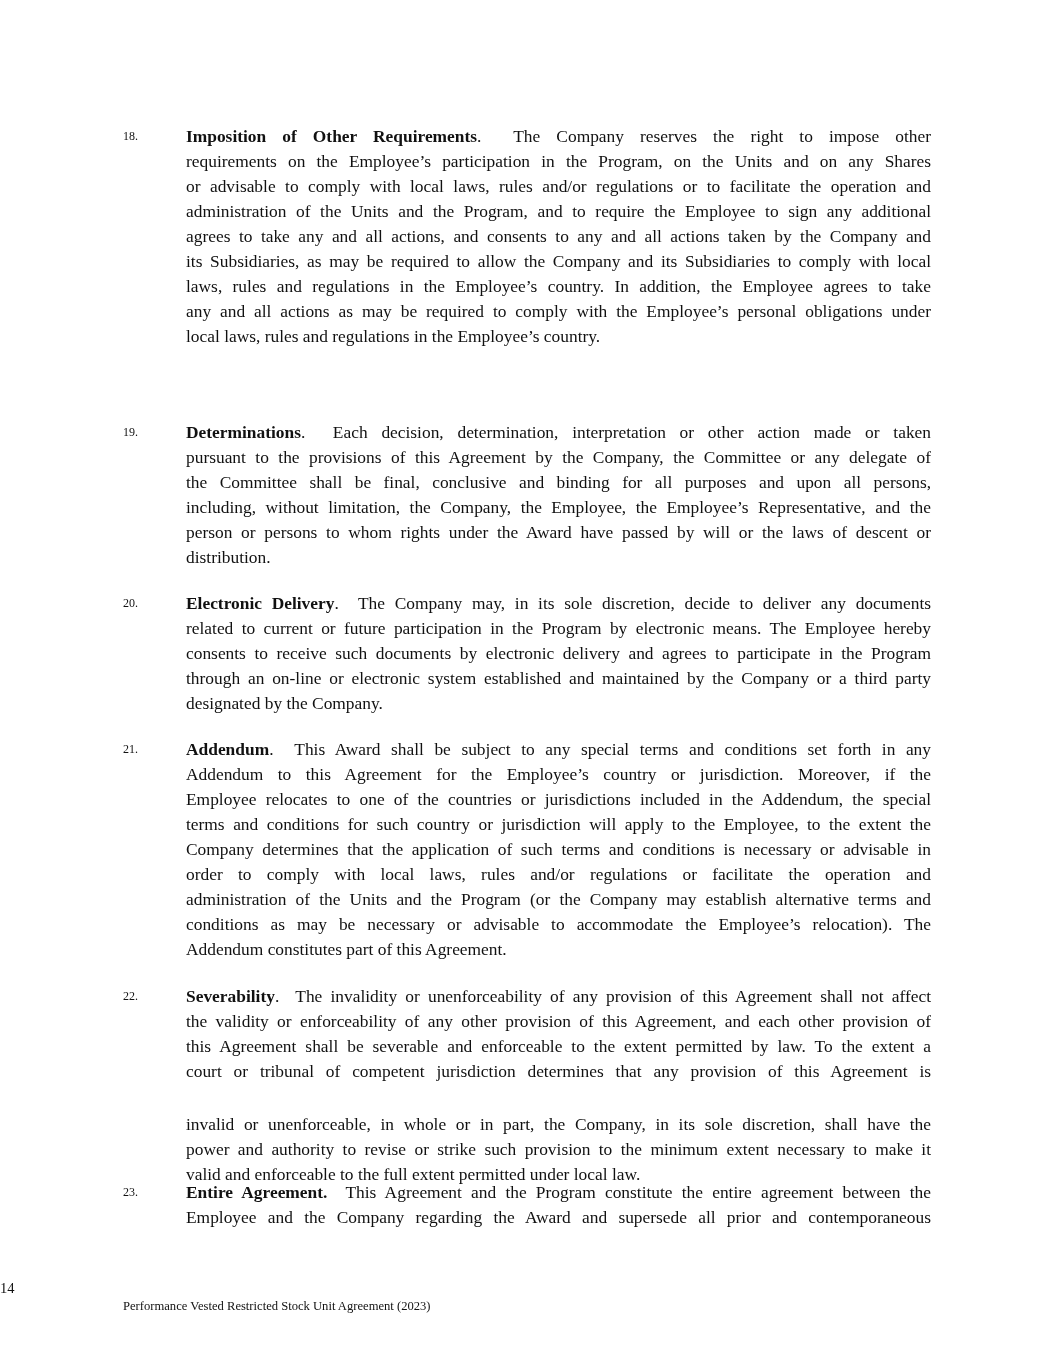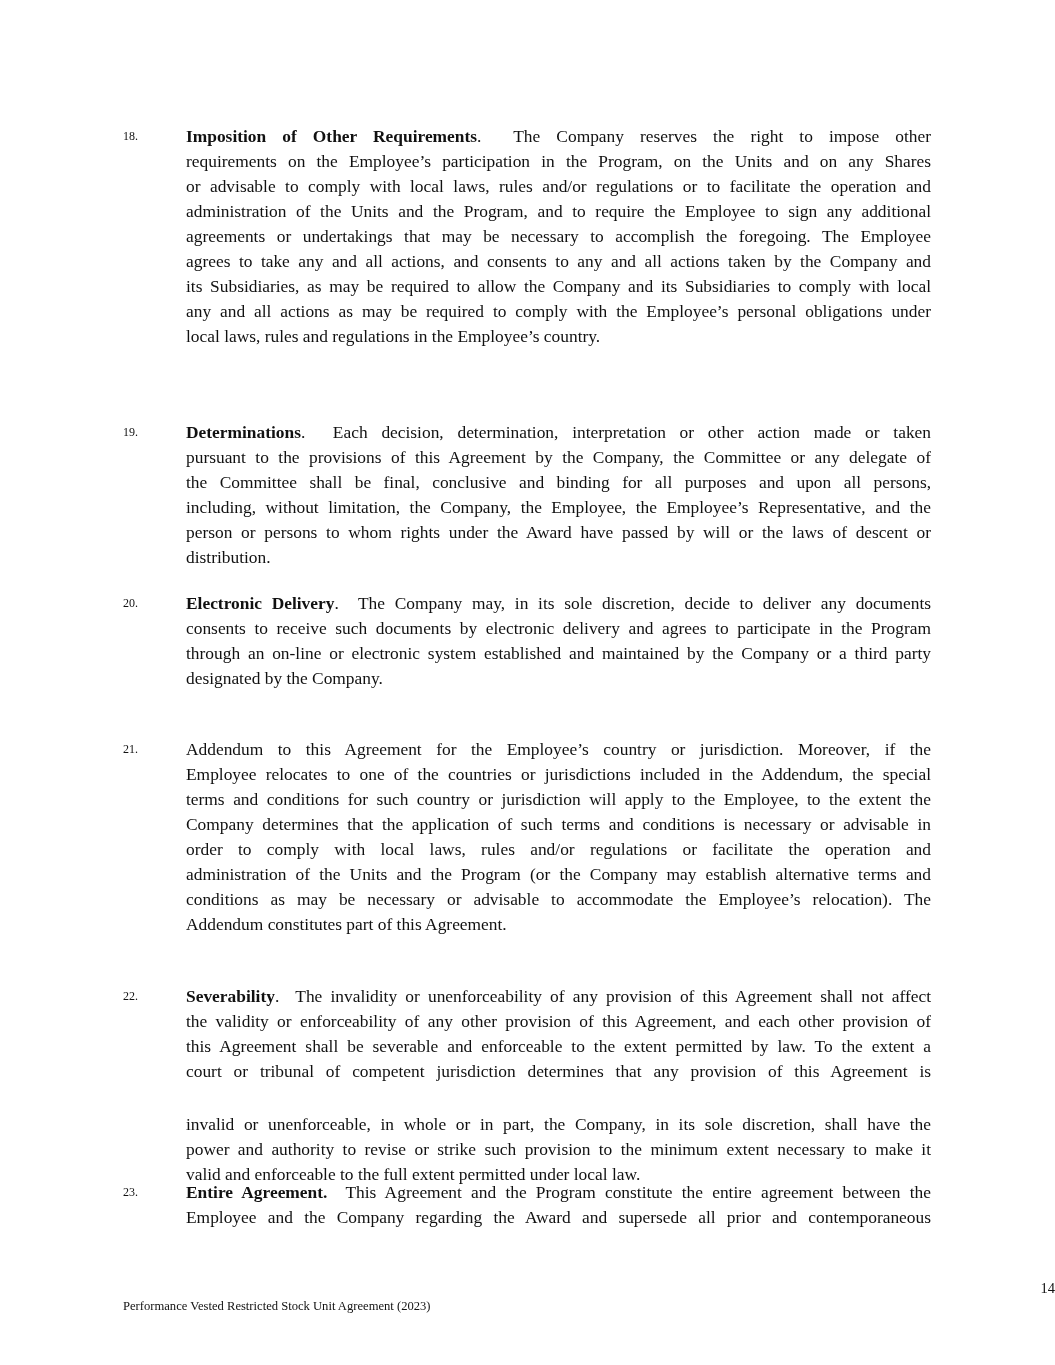--- a/index.html
+++ b/index.html
@@ -54,21 +54,21 @@
     text-align-last: left;
   }
   .heading {
     font-weight: bold;
   }
   .page-number {
     position: absolute;
     top: 1279px;
     left: 0;
     width: 1055px;
-    text-align: right;
+    text-align: left;
     font-size: 14.5px;
     line-height: 18px;
   }
   .footer-title {
     position: absolute;
     top: 1298px;
     left: 123px;
     font-size: 12.6px;
     line-height: 16px;
   }
@@ -78,23 +78,23 @@
 
 <div class="page">
 
   <div class="section" style="top:124px;">
     <span class="sec-num">18.</span>
     <div class="sec-body">
       <span class="line" style="white-space: normal; overflow: hidden;"><b class="heading">Imposition of Other Requirements</b><span>.</span><span style="white-space:pre">  The Company reserves the right to impose other</span></span>
       <span class="line" style="white-space: normal; overflow: hidden;">requirements on the Employee’s participation in the Program, on the Units and on any Shares</span>
       <span class="line" style="white-space: normal; overflow: hidden;">or advisable to comply with local laws, rules and/or regulations or to facilitate the operation and</span>
       <span class="line" style="white-space: normal; overflow: hidden;">administration of the Units and the Program, and to require the Employee to sign any additional</span>
-      <span class="line" style="white-space: normal; overflow: hidden;">agreements or undertakings that may be necessary to accomplish the foregoing.  The Employee</span>
       <span class="line" style="white-space: normal; overflow: hidden;">agrees to take any and all actions, and consents to any and all actions taken by the Company and</span>
       <span class="line" style="white-space: normal; overflow: hidden;">its Subsidiaries, as may be required to allow the Company and its Subsidiaries to comply with local</span>
+      <span class="line" style="white-space: normal; overflow: hidden;">laws, rules and regulations in the Employee’s country.  In addition, the Employee agrees to take</span>
       <span class="line" style="white-space: normal; overflow: hidden;">any and all actions as may be required to comply with the Employee’s personal obligations under</span>
       <span class="line last" style="white-space: normal; overflow: hidden;">local laws, rules and regulations in the Employee’s country.</span>
     </div>
   </div>
 
   <div class="section" style="top:420px;">
     <span class="sec-num">19.</span>
     <div class="sec-body">
       <span class="line" style="white-space: normal; overflow: hidden;"><b class="heading">Determinations</b><span>.</span><span style="white-space:pre">  Each decision, determination, interpretation or other action made or taken</span></span>
       <span class="line" style="white-space: normal; overflow: hidden;">pursuant to the provisions of this Agreement by the Company, the Committee or any delegate of</span>
@@ -102,29 +102,31 @@
       <span class="line" style="white-space: normal; overflow: hidden;">including, without limitation, the Company, the Employee, the Employee’s Representative, and the</span>
       <span class="line" style="white-space: normal; overflow: hidden;">person or persons to whom rights under the Award have passed by will or the laws of descent or</span>
       <span class="line last" style="white-space: normal; overflow: hidden;">distribution.</span>
     </div>
   </div>
 
   <div class="section" style="top:591px;">
     <span class="sec-num">20.</span>
     <div class="sec-body">
       <span class="line" style="white-space: normal; overflow: hidden;"><b class="heading">Electronic Delivery</b><span>.</span><span style="white-space:pre">  The Company may, in its sole discretion, decide to deliver any documents</span></span>
+      <span class="line" style="white-space: normal; overflow: hidden;">related to current or future participation in the Program by electronic means.  The Employee hereby</span>
       <span class="line" style="white-space: normal; overflow: hidden;">consents to receive such documents by electronic delivery and agrees to participate in the Program</span>
       <span class="line" style="white-space: normal; overflow: hidden;">through an on-line or electronic system established and maintained by the Company or a third party</span>
       <span class="line last" style="white-space: normal; overflow: hidden;">designated by the Company.</span>
     </div>
   </div>
 
   <div class="section" style="top:737px;">
     <span class="sec-num">21.</span>
     <div class="sec-body">
+      <span class="line" style="white-space: normal; overflow: hidden;"><b class="heading">Addendum</b><span>.</span><span style="white-space:pre">  This Award shall be subject to any special terms and conditions set forth in any</span></span>
       <span class="line" style="white-space: normal; overflow: hidden;">Addendum to this Agreement for the Employee’s country or jurisdiction.  Moreover, if the</span>
       <span class="line" style="white-space: normal; overflow: hidden;">Employee relocates to one of the countries or jurisdictions included in the Addendum, the special</span>
       <span class="line" style="white-space: normal; overflow: hidden;">terms and conditions for such country or jurisdiction will apply to the Employee, to the extent the</span>
       <span class="line" style="white-space: normal; overflow: hidden;">Company determines that the application of such terms and conditions is necessary or advisable in</span>
       <span class="line" style="white-space: normal; overflow: hidden;">order to comply with local laws, rules and/or regulations or facilitate the operation and</span>
       <span class="line" style="white-space: normal; overflow: hidden;">administration of the Units and the Program (or the Company may establish alternative terms and</span>
       <span class="line" style="white-space: normal; overflow: hidden;">conditions as may be necessary or advisable to accommodate the Employee’s relocation).  The</span>
       <span class="line last" style="white-space: normal; overflow: hidden;">Addendum constitutes part of this Agreement.</span>
     </div>
   </div>

